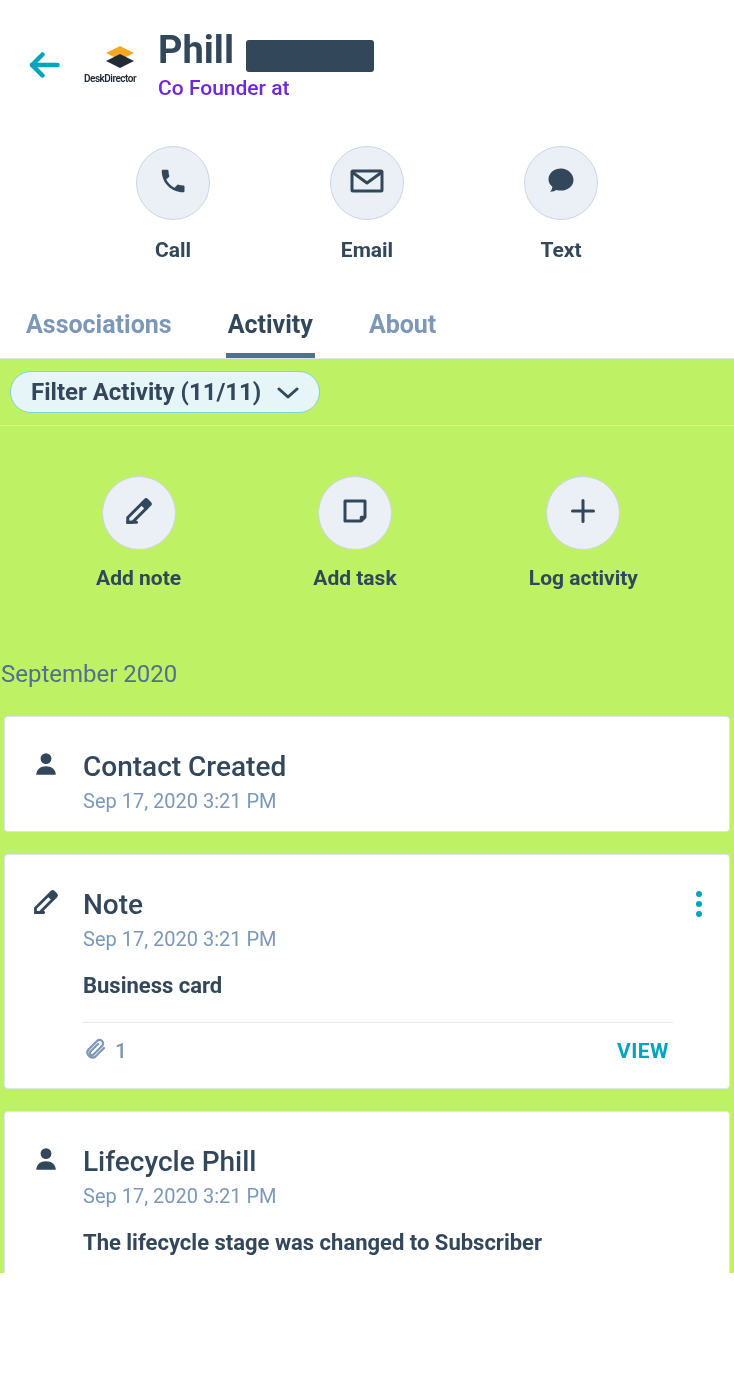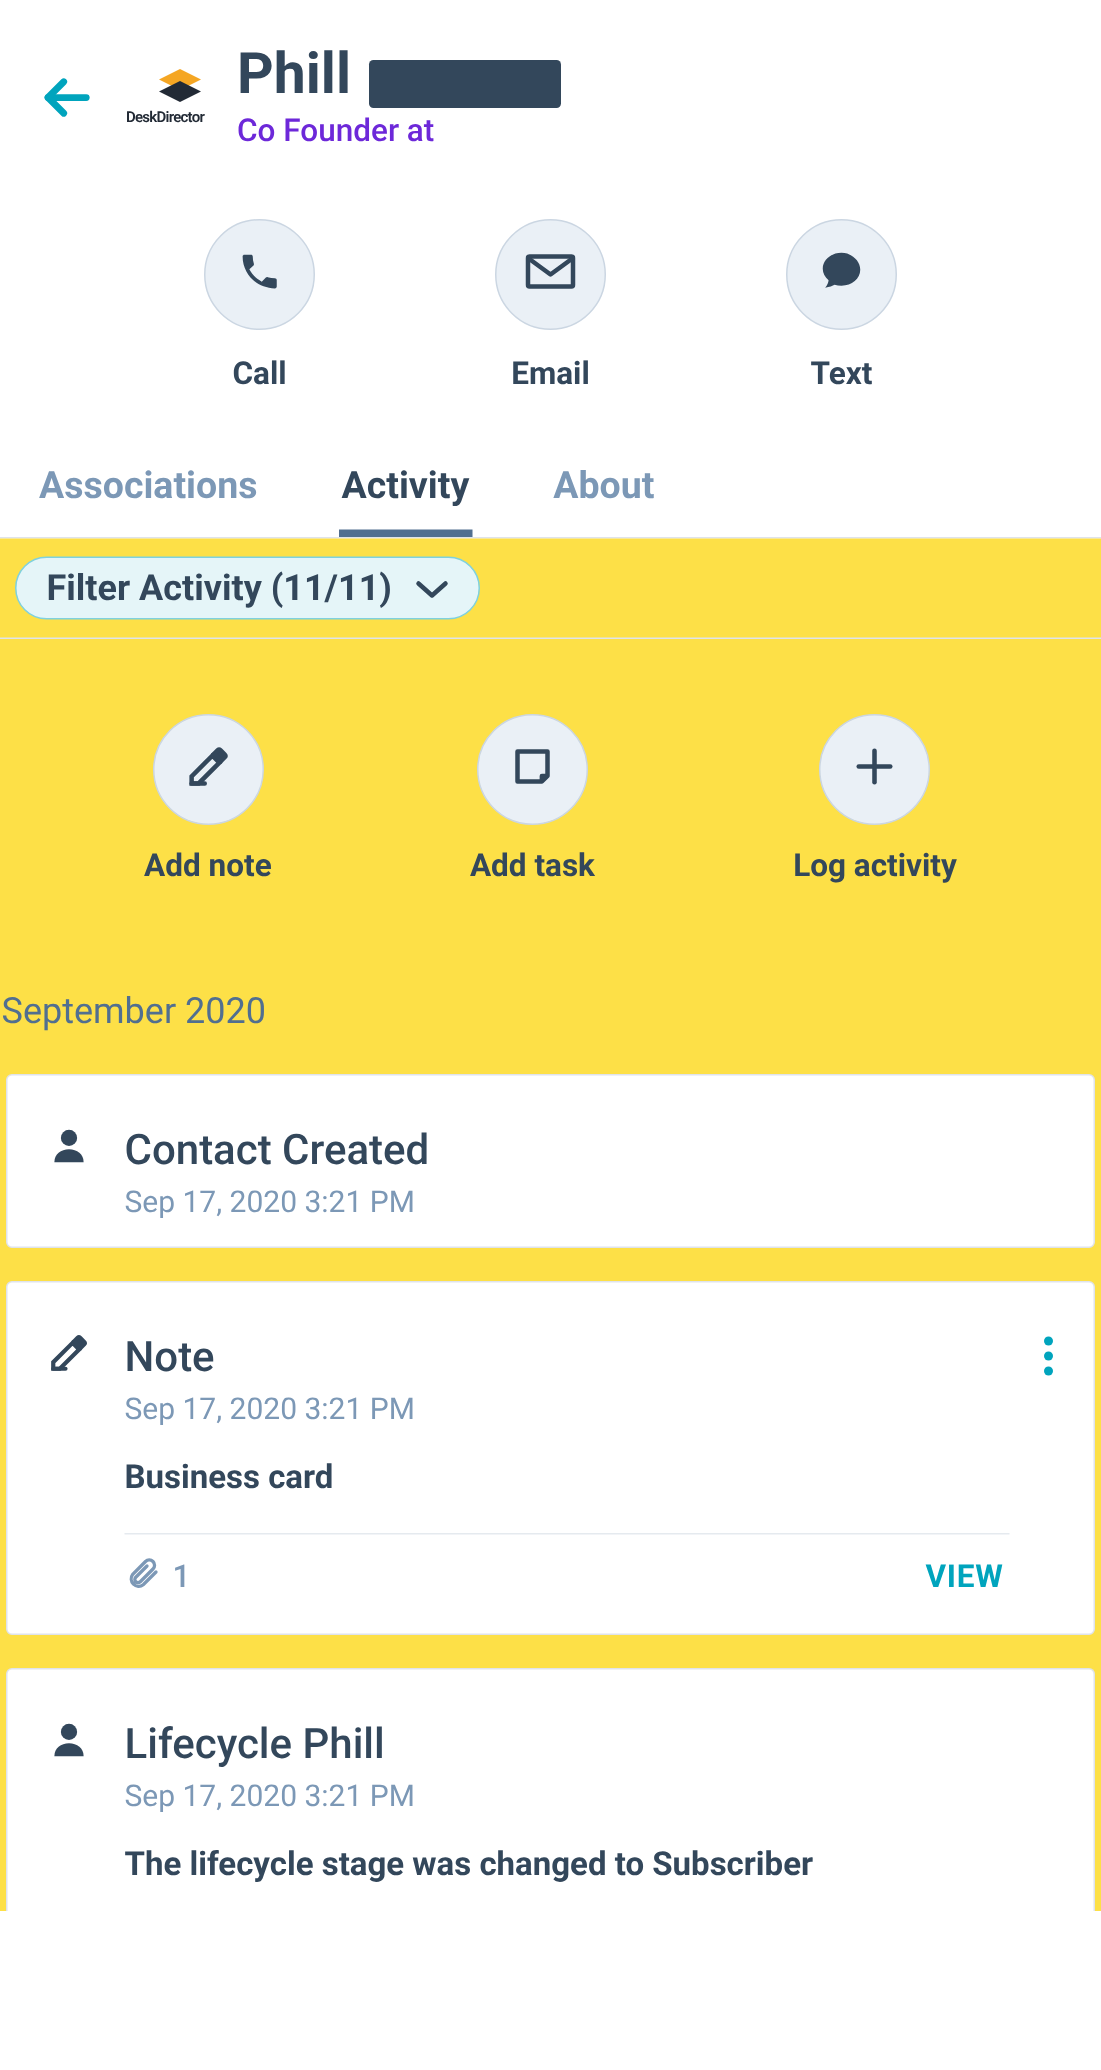--- a/index.html
+++ b/index.html
@@ -28,21 +28,21 @@
     background: #eaf0f6; border: 1px solid #cbd6e2;
     display: flex; align-items: center; justify-content: center;
     color: #33475b; cursor: pointer;
   }
   .action-label { font-size: 21px; font-weight: 700; color: #33475b; }
 
   .tabs { display: flex; gap: 52px; padding: 22px 20px 0 24px; border-bottom: 1px solid #dfe3eb; }
   .tab { font-size: 25px; font-weight: 700; color: #7c98b6; padding: 8px 2px 14px 2px; border-bottom: 5px solid transparent; cursor: pointer; }
   .tab.active { color: #33475b; border-bottom-color: #516f90; }
 
-  .content-area { background: #fde047; }
+  .content-area { background: #bef264; }
 
   .filter-bar { padding: 12px 10px; border-bottom: 1px solid #dfe3eb; }
   .filter-pill {
     display: inline-flex; align-items: center; gap: 16px;
     background: #e5f5f8; border: 1px solid #7fd1de; border-radius: 24px;
     padding: 6px 20px;
     font-size: 24px; font-weight: 700; color: #33475b;
     cursor: pointer;
   }
 

